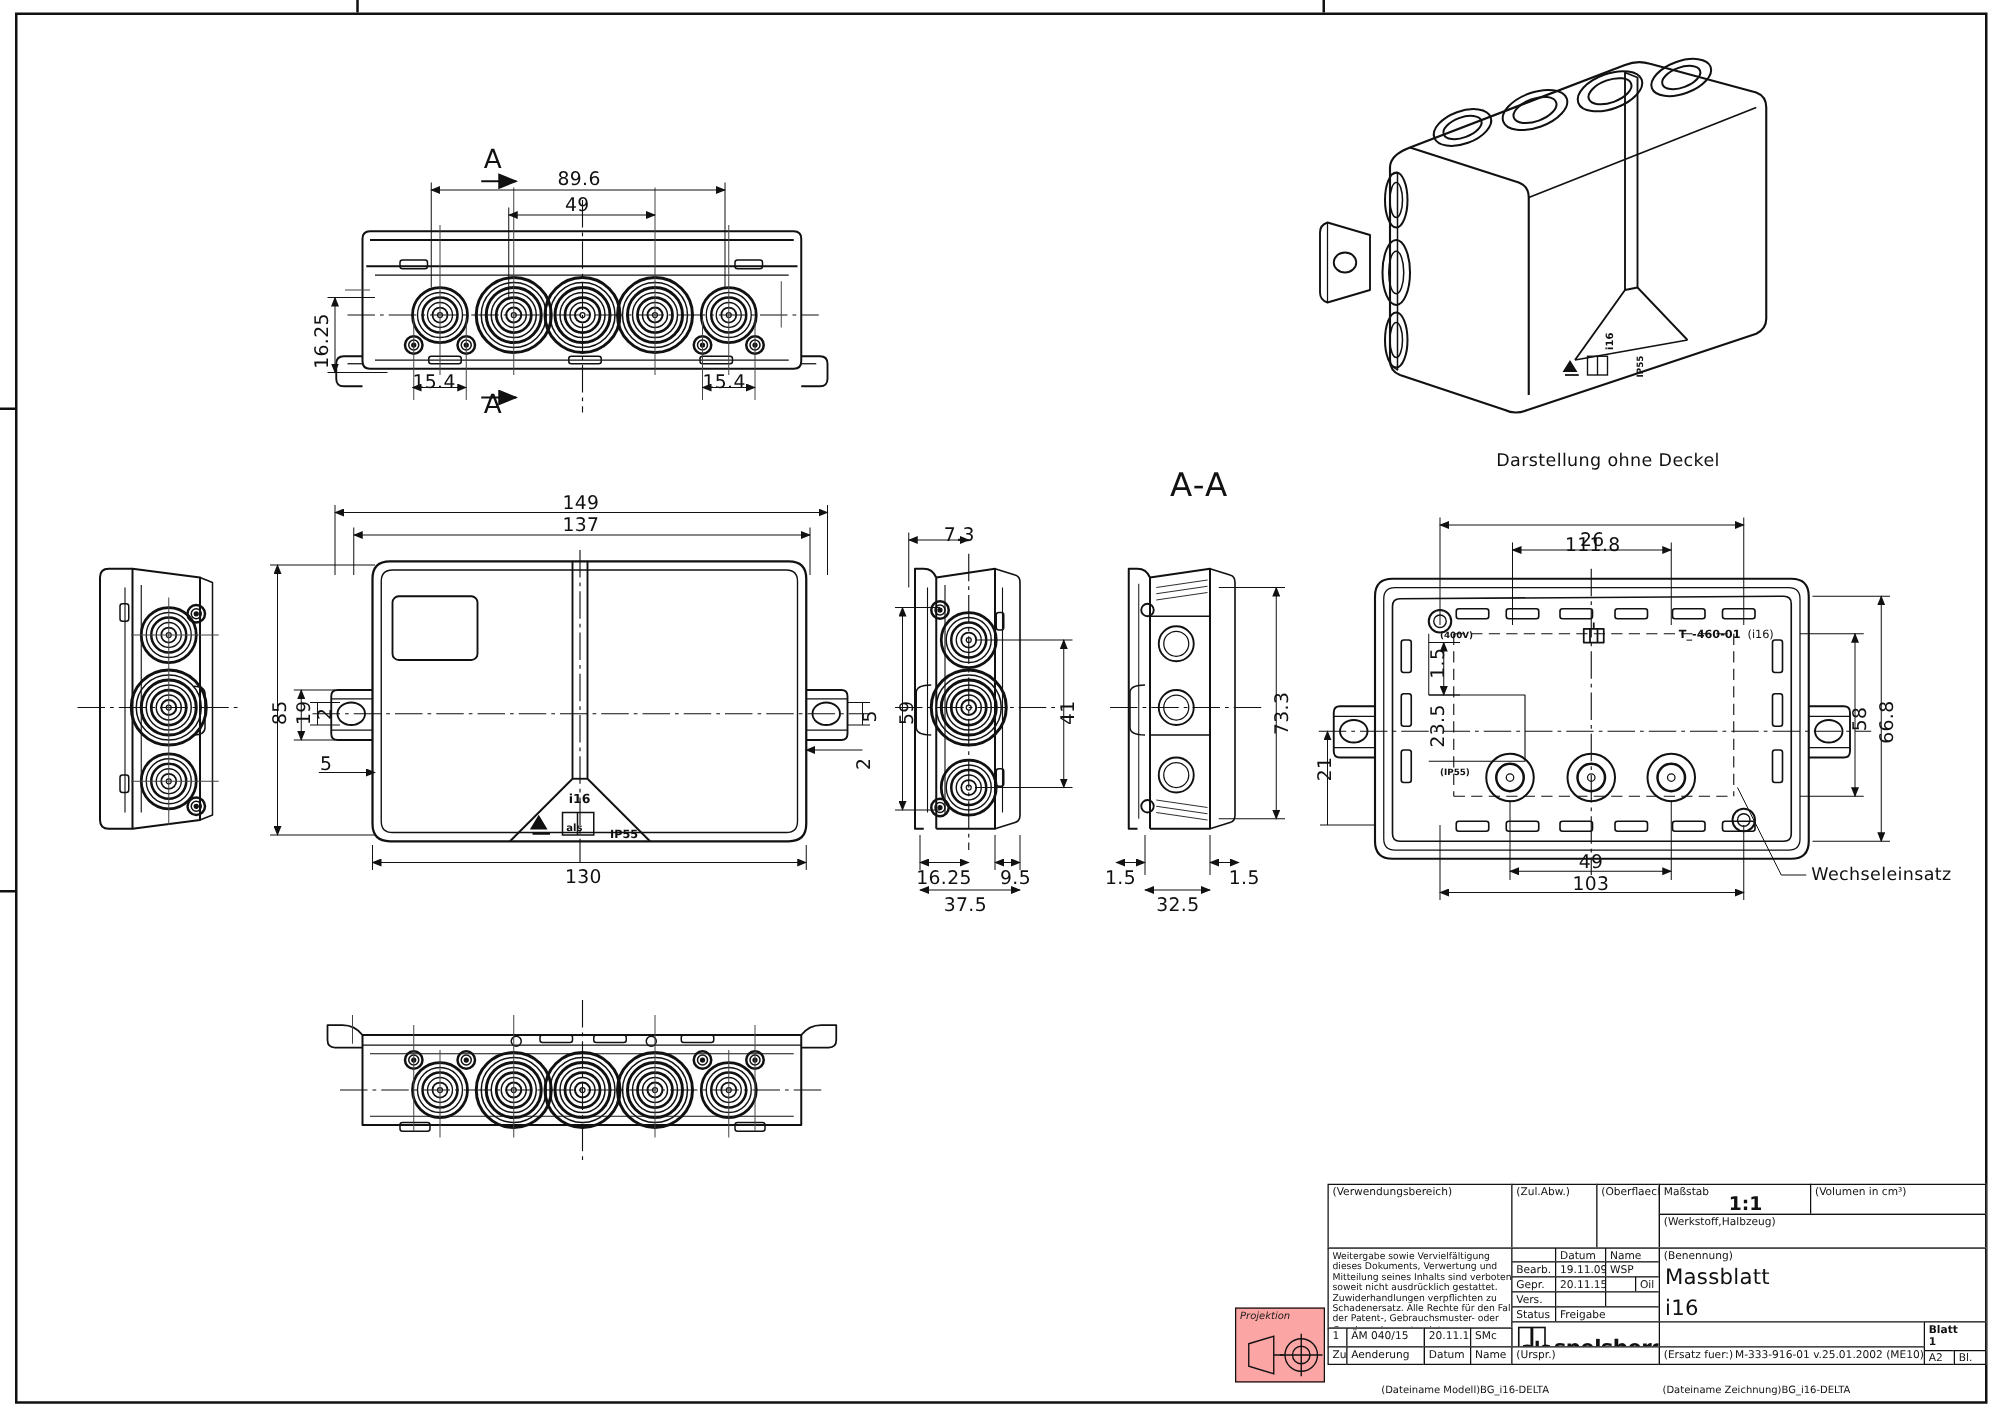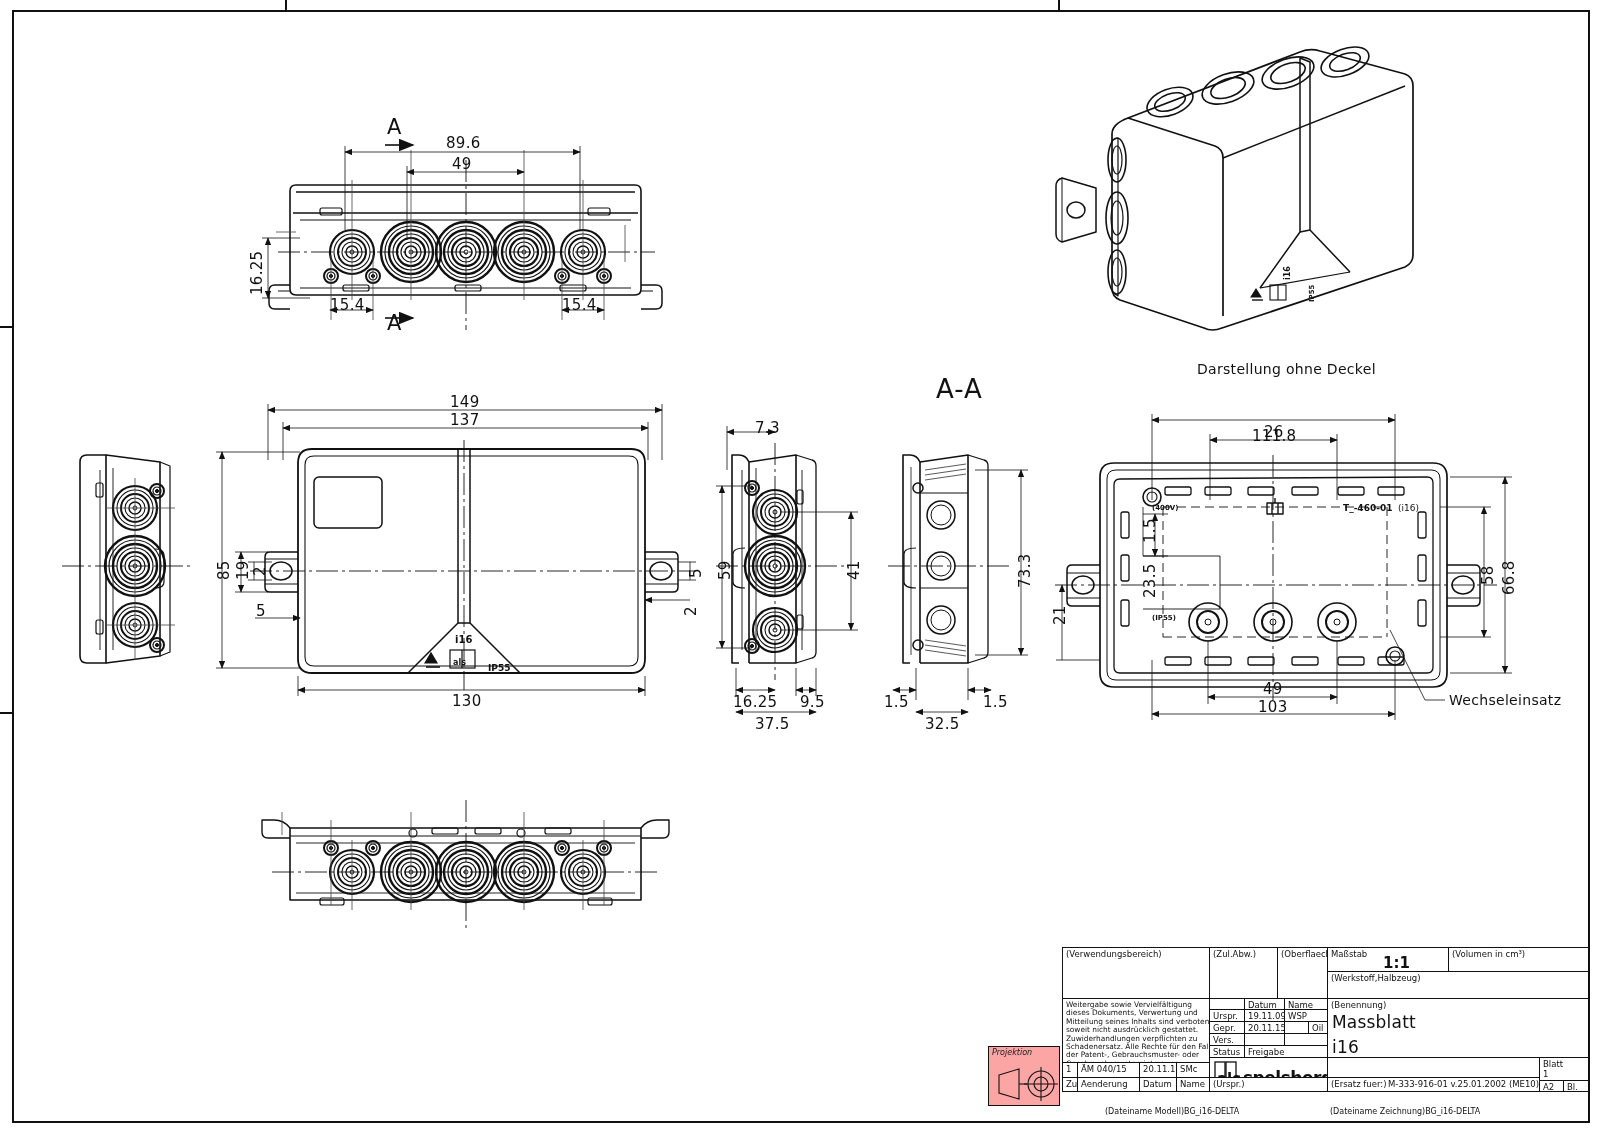--- a/index.html
+++ b/index.html
@@ -669,21 +669,21 @@
     </div>
     <div class="cell" style="left:147px;top:51px;width:36px;height:12px;"></div>
     <div class="cell" style="left:182px;top:51px;width:41px;height:12px;">
       <span class="lbl">Datum</span>
     </div>
     <div class="cell" style="left:222px;top:51px;width:44px;height:12px;">
       <span class="lbl">Name</span>
     </div>
 
     <div class="cell" style="left:147px;top:62px;width:36px;height:13px;">
-      <span class="lbl">Urspr.</span>
+      <span class="lbl">Bearb.</span>
     </div>
     <div class="cell" style="left:182px;top:62px;width:41px;height:13px;">
       <span class="lbl">19.11.09</span>
     </div>
     <div class="cell" style="left:222px;top:62px;width:44px;height:13px;text-align:right;">
       <span class="lbl">WSP</span>
     </div>
 
     <div class="cell" style="left:147px;top:74px;width:36px;height:13px;">
       <span class="lbl">Gepr.</span>
@@ -747,21 +747,21 @@
     <div class="cell" style="left:77px;top:130px;width:38px;height:15px;">
       <span class="lbl">Datum</span>
     </div>
     <div class="cell" style="left:114px;top:130px;width:34px;height:15px;">
       <span class="lbl">Name</span>
     </div>
     <div class="cell" style="left:147px;top:130px;width:119px;height:15px;">
       <span class="lbl">(Urspr.)</span>
     </div>
 
-    <div class="cell" style="left:477px;top:110px;width:50px;height:24px;">
+    <div class="cell" style="left:477px;top:110px;width:50px;height:24px;font-weight:bold;">
       <span class="lbl">Blatt</span>
       <span class="lbl" style="top:11px;">1</span>
     </div>
     <div class="cell" style="left:477px;top:133px;width:26px;height:12px;">
       <span class="lbl">A2</span>
     </div>
     <div class="cell" style="left:501px;top:133px;width:26px;height:12px;">
       <span class="lbl">Bl.</span>
     </div>
 

